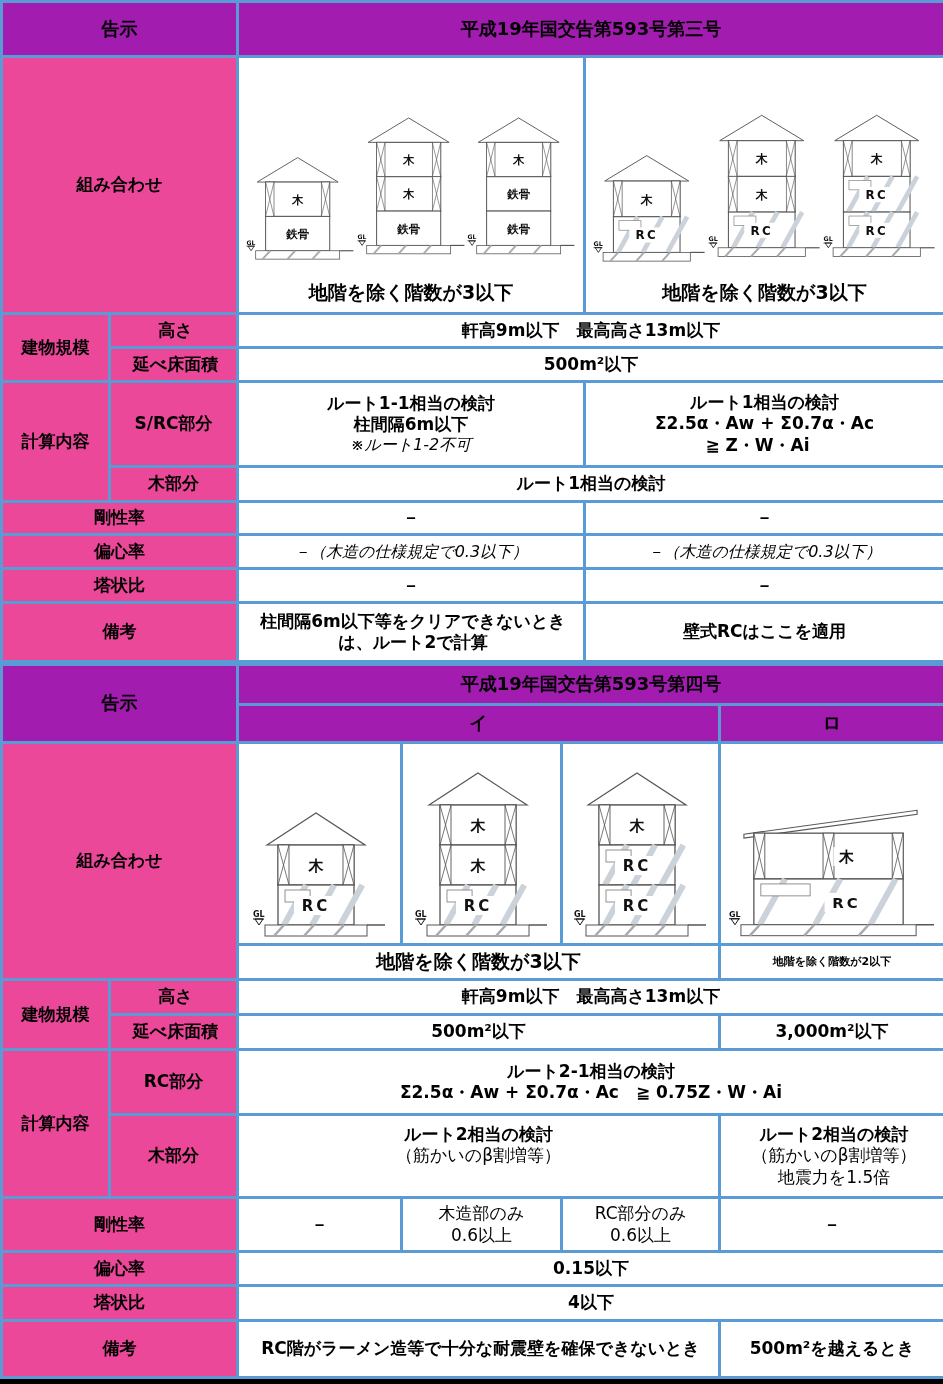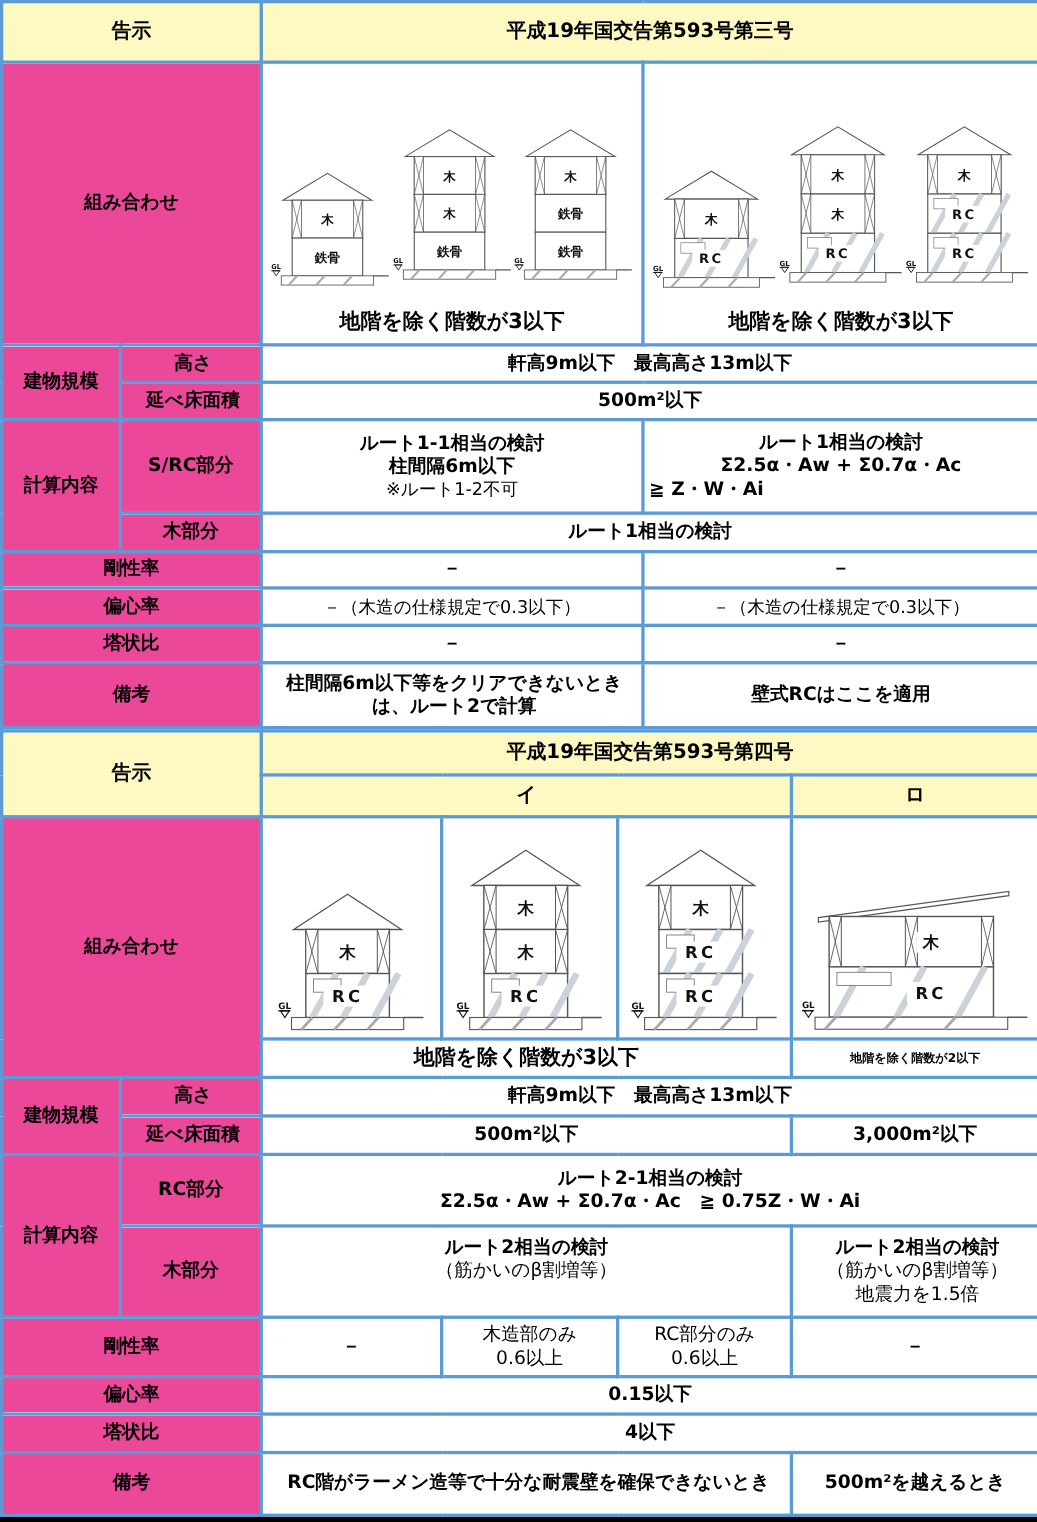--- a/index.html
+++ b/index.html
@@ -1,27 +1,27 @@
 <!DOCTYPE html>
 <html><head>
 <meta charset="utf-8">
 <style>
   html,body{margin:0;padding:0;background:#fff;}
   body{width:943px;font-family:"DejaVu Sans","Liberation Sans",sans-serif;color:#000;}
   table{border-collapse:collapse;width:943px;table-layout:fixed;}
   td{border:3px solid #5b9bd5;text-align:center;vertical-align:middle;padding:1px 4px;
      font-size:17px;font-weight:bold;overflow:hidden;line-height:1.25;}
-  .hdr{background:#fef9c3;font-size:18px;}
+  .hdr{background:#a21caf;font-size:18px;}
   .lbl{background:#ec4899;}
   .left{text-align:center;padding-left:8px;}
   .lt{font-weight:500;}
-  .sm{font-size:16px;}
+  .sm{font-size:16px;font-style:italic;}
   .caption{font-size:19px;font-weight:600;padding-bottom:6px;}
   .dia{display:flex;justify-content:space-evenly;align-items:flex-end;padding:6px 2px 2px 2px;}
-  .fright{text-align:left;padding-right:14px;}
+  .fright{text-align:center;padding-right:14px;}
   .blackbar{width:943px;height:11px;background:#000;}
   svg text{font-family:"DejaVu Sans","Liberation Sans",sans-serif;}
 </style>
 </head>
 <body>
 
 <table>
   <colgroup>
       <col style="width:108px">
       <col style="width:128px">

